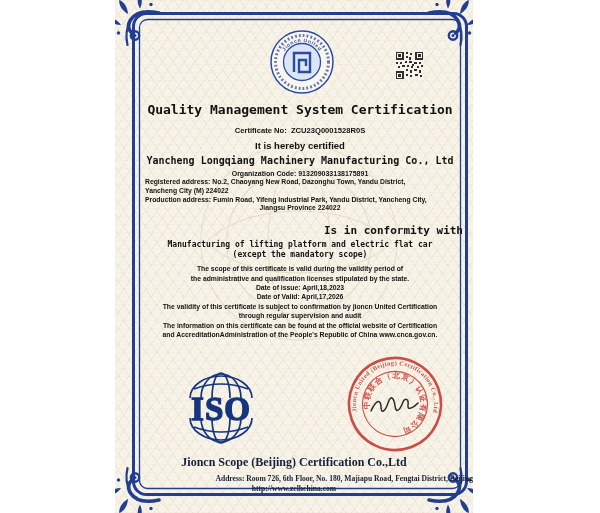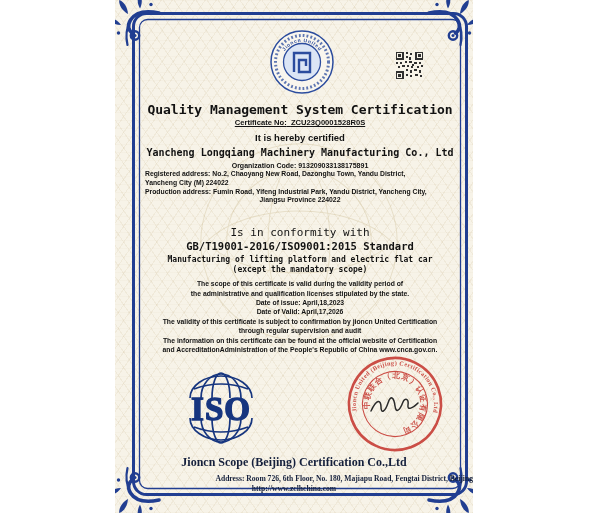--- a/index.html
+++ b/index.html
@@ -21,27 +21,27 @@
 
   .frame { position:absolute; left:0; top:0; width:358px; height:513px; }
 
   .emblem { position:absolute; left:154px; top:29px; width:66px; height:66px; }
   .qr     { position:absolute; left:281px; top:52px; width:27px; height:27px; }
 
   .content { position:absolute; left:22px; right:10px; top:102px; text-align:center; color:#121212; }
   .line { display:block; }
   .mono { font-family:"DejaVu Sans Mono", monospace; }
   .l-title      { font-weight:700; font-size:13px;  line-height:15px; }
-  .l-certno     { font-weight:700; font-size:7.6px; line-height:11px; margin-top:0;text-decoration:underline; }
+  .l-certno     { font-weight:700; font-size:7.6px; line-height:11px; margin-top:8px; }
   .l-hereby     { font-weight:700; font-size:9.5px; line-height:13px; margin-top:3px; }
   .l-company    { font-weight:700; font-size:10px;  line-height:13px; margin-top:2px; }
   .l-org        { font-weight:700; font-size:7px;   line-height:9px;  margin-top:2px; }
   .l-addr       { font-weight:700; font-size:6.8px; line-height:8.8px; text-align:left; padding-left:8px; }
   .l-addr-c     { font-weight:700; font-size:6.8px; line-height:8.8px; }
-  .l-conf       { font-weight:400; font-size:11px;   line-height:14px; margin-top:21px; }
+  .l-conf       { font-weight:700; font-size:11px;   line-height:14px; margin-top:11px;text-align:right; }
   .l-std        { font-weight:700; font-size:10.5px; line-height:13px; }
   .l-scopetitle { font-weight:700; font-size:10.5px; line-height:13px; }
   .l-scope      { font-weight:700; font-size:8px;    line-height:10px; margin-top:2px; }
   .l-scope2     { font-weight:700; font-size:8px;    line-height:10px; }
   .l-small      { font-weight:700; font-size:6.8px;  line-height:9.4px; }
   .mt4 { margin-top:4px; }
 
   .iso   { position:absolute; left:66px;  top:372px; width:80px; height:72px; }
   .stamp { position:absolute; left:230px; top:354px; width:100px; height:100px;
            transform:rotate(-20deg); opacity:.93; }
@@ -117,21 +117,20 @@
       <span class="line l-title mono">Quality Management System Certification</span>
       <span class="line l-certno"><span>Certificate No:</span>&nbsp;&nbsp;<span>ZCU23Q0001528R0S</span></span>
       <span class="line l-hereby">It is hereby certified</span>
       <span class="line l-company mono">Yancheng Longqiang Machinery Manufacturing Co., Ltd</span>
       <span class="line l-org">Organization Code: 913209033138175891</span>
       <span class="line l-addr">Registered address: No.2, Chaoyang New Road, Dazonghu Town, Yandu District,</span>
       <span class="line l-addr">Yancheng City (M) 224022</span>
       <span class="line l-addr">Production address: Fumin Road, Yifeng Industrial Park, Yandu District, Yancheng City,</span>
       <span class="line l-addr-c">Jiangsu Province 224022</span>
       <span class="line l-conf mono">Is in conformity with</span>
-      <span class="line l-std mono">GB/T19001-2016/ISO9001:2015 Standard</span>
       <span class="line l-scope mono">Manufacturing of lifting platform and electric flat car</span>
       <span class="line l-scope2 mono">(except the mandatory scope)</span>
       <span class="line l-small mt4">The scope of this certificate is valid during the validity period of</span>
       <span class="line l-small">the administrative and qualification licenses stipulated by the state.</span>
       <span class="line l-small">Date of issue: April,18,2023</span>
       <span class="line l-small">Date of Valid: April,17,2026</span>
       <span class="line l-small">The validity of this certificate is subject to confirmation by jioncn United Certification</span>
       <span class="line l-small">through regular supervision and audit</span>
       <span class="line l-small">The information on this certificate can be found at the official website of Certification</span>
       <span class="line l-small">and AccreditationAdministration of the People's Republic of China www.cnca.gov.cn.</span>

